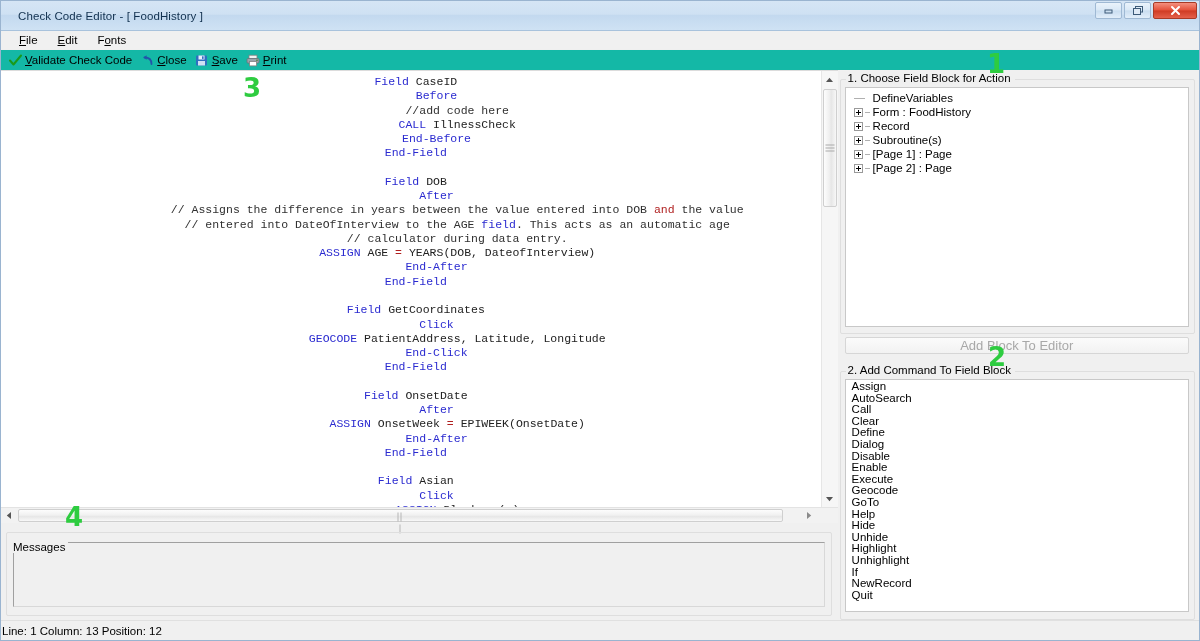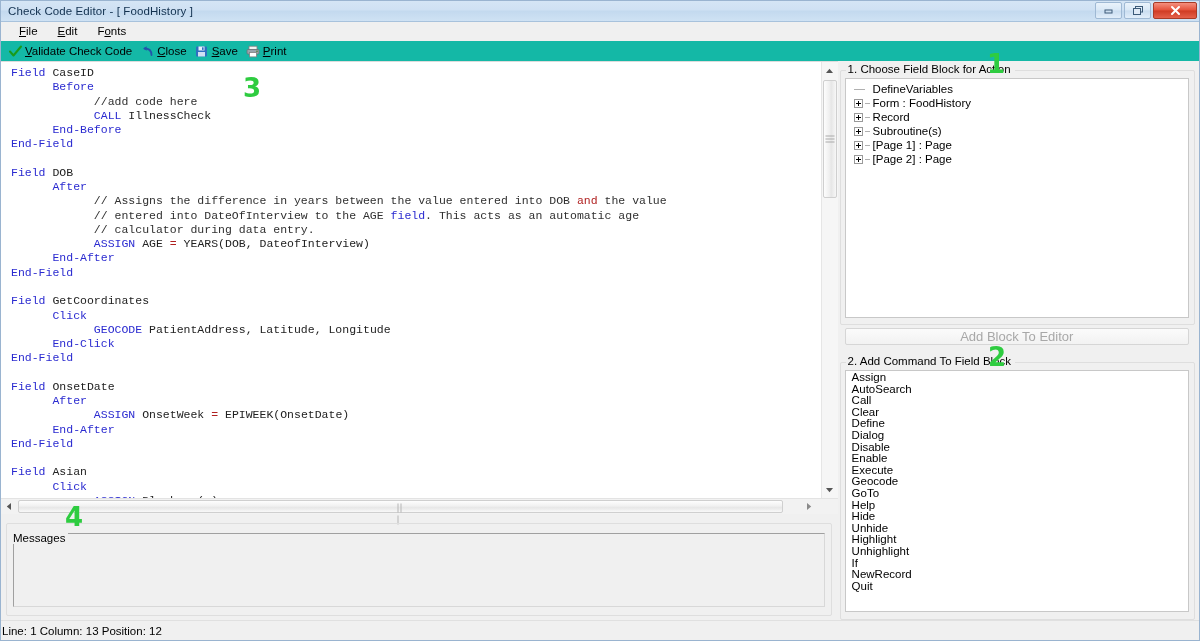--- a/index.html
+++ b/index.html
@@ -24,28 +24,29 @@
     width: 1200px; height: 641px;
     background: #f0f0f0;
     border: 1px solid #9ab4d0;
     box-sizing: border-box;
     display: flex;
     flex-direction: column;
   }
 
   
   #titlebar {
-    height: 21px;
+    height: 30px;
     min-height: 21px;
     background: linear-gradient(to bottom, #d5e5f5 0%, #cfe1f3 45%, #c3d9ef 50%, #cfe2f4 100%);
     border-bottom: 1px solid #a8c2dc;
     display: flex;
     align-items: center;
     position: relative;
     box-sizing: border-box;
+    padding-left: 10px;
   }
   #title-text {
     margin-left: 7px;
     font-size: 11.5px;
     color: #12314f;
     letter-spacing: .1px;
     white-space: nowrap;
   }
   .win-btns {
     position: absolute;
@@ -121,20 +122,21 @@
     display: flex;
     position: relative;
   }
 
   
   #left-col {
     width: 838px;
     display: flex;
     flex-direction: column;
     position: relative;
+    text-align: center;
   }
 
   #editor-wrap {
     position: relative;
     height: 436px;
     min-height: 436px;
     background: #fff;
     border-top: 1px solid #dcdcdc;
     display: flex;
     overflow: hidden;

